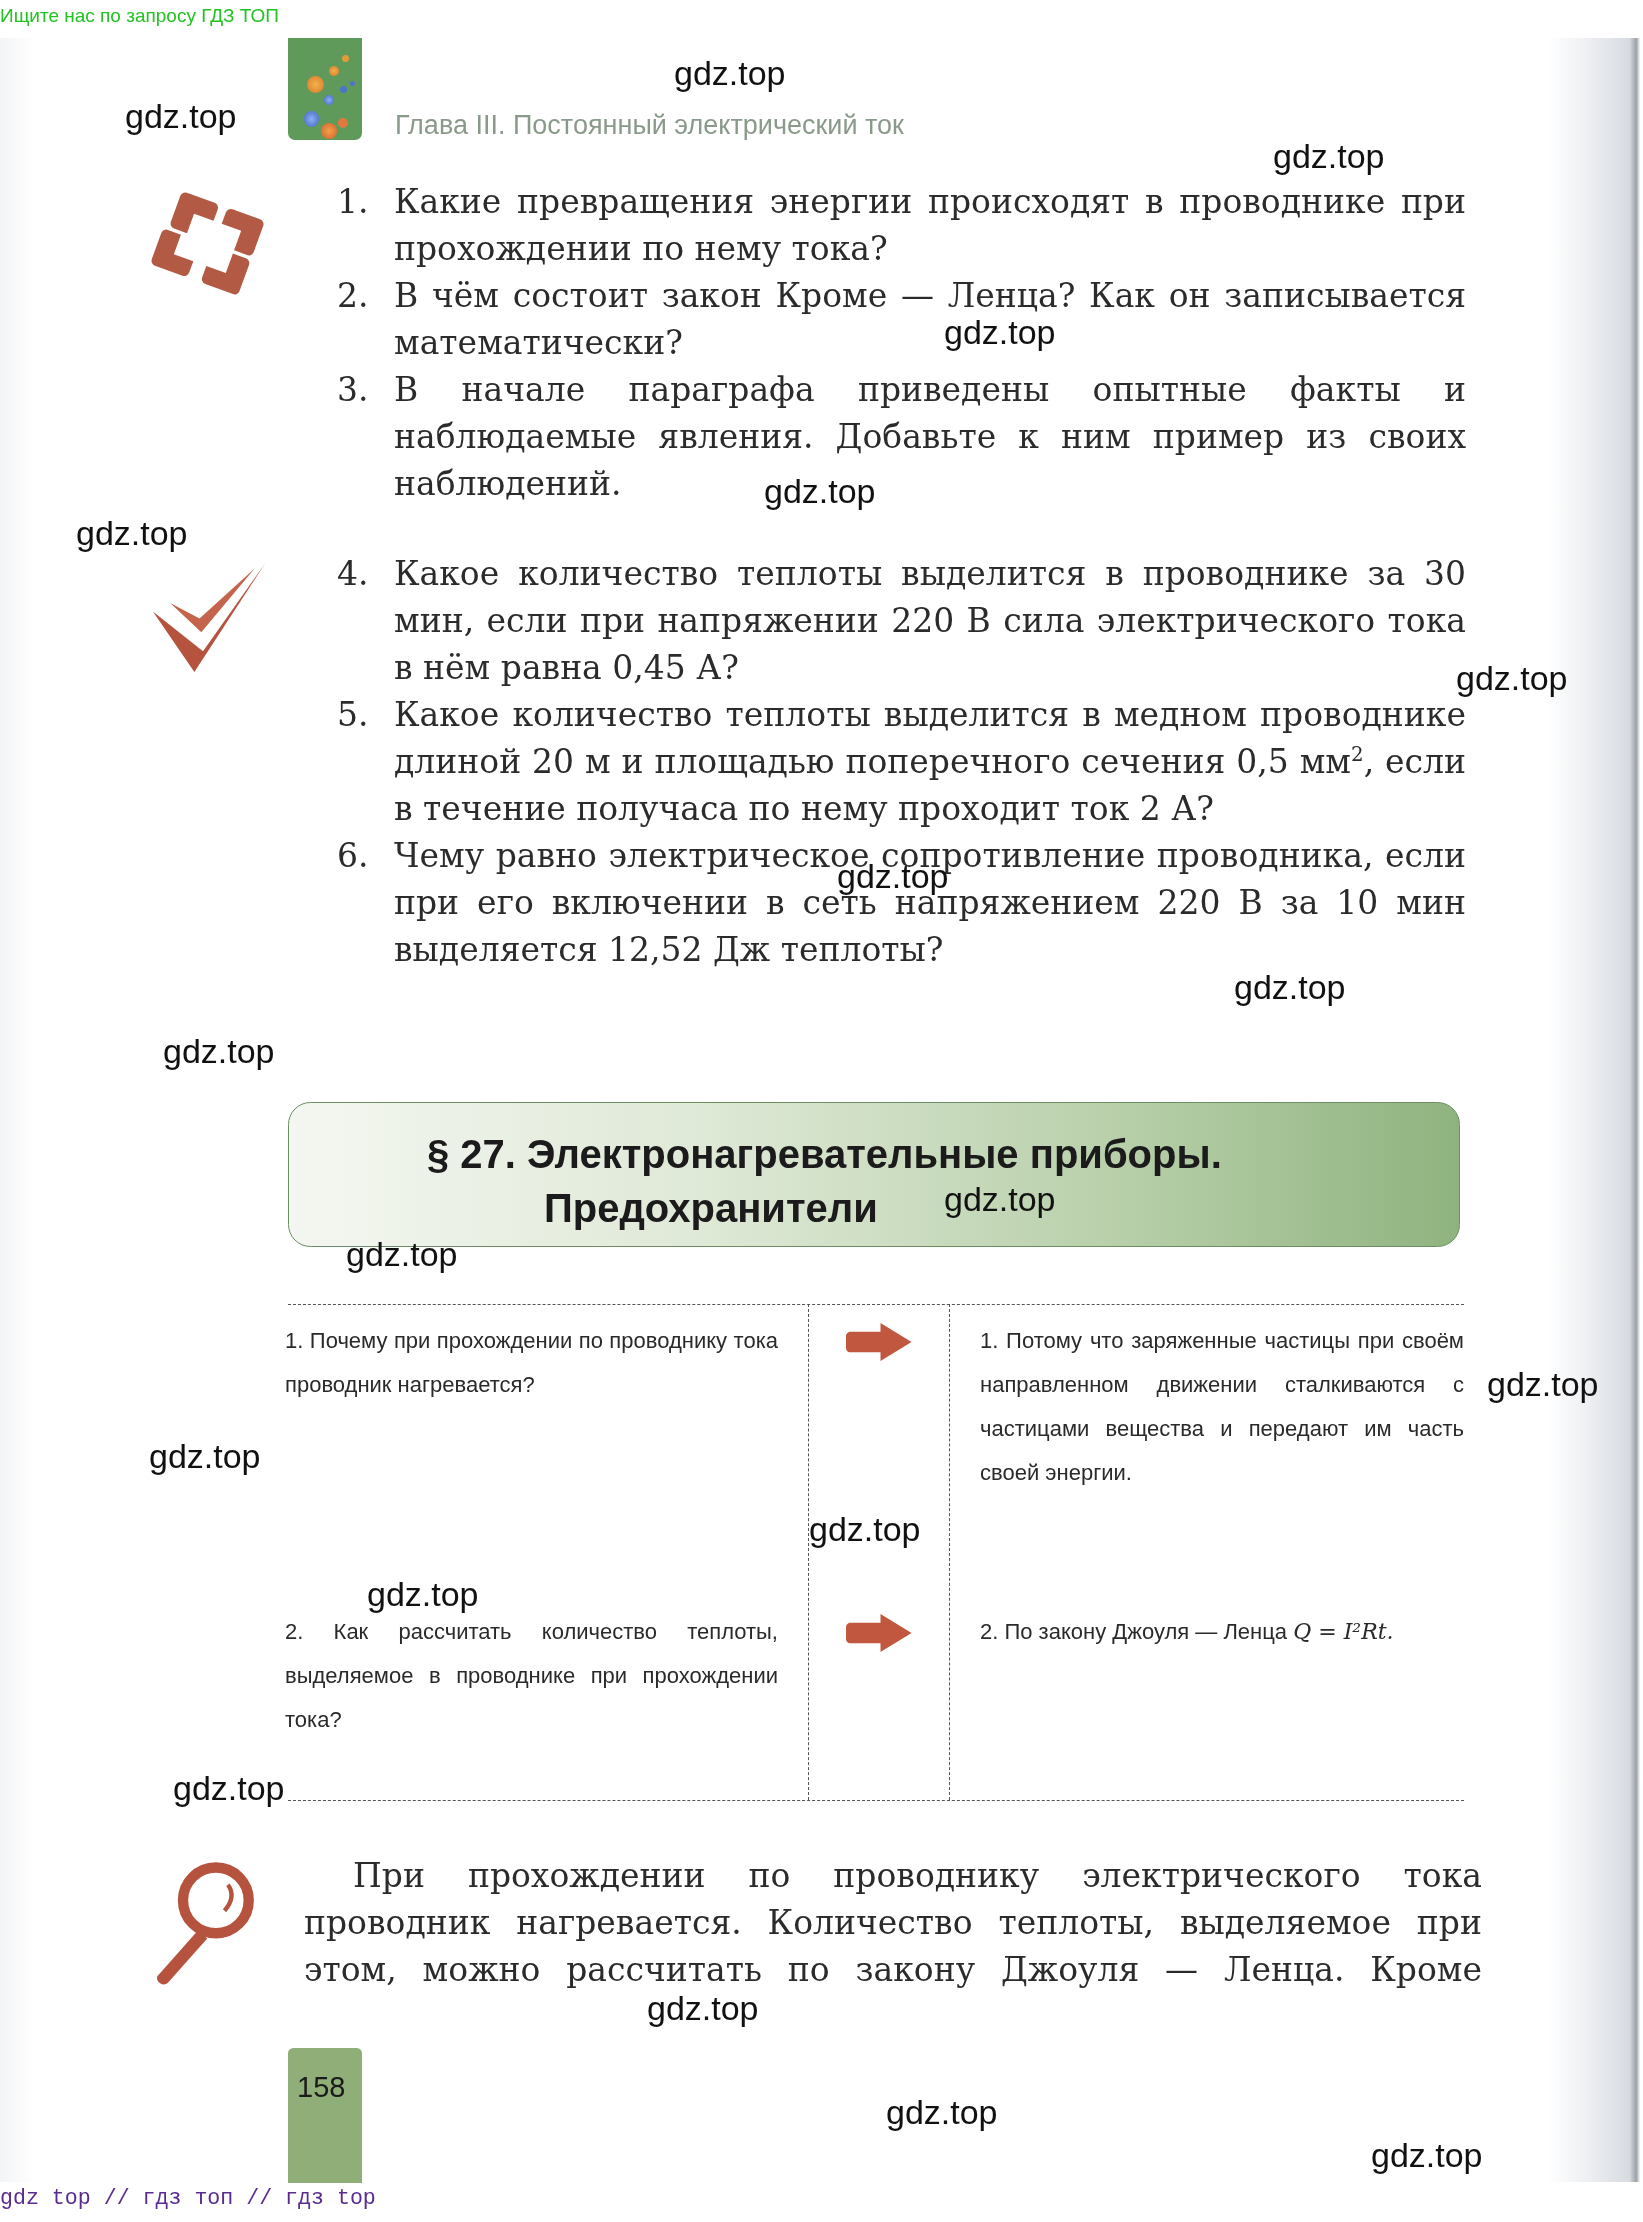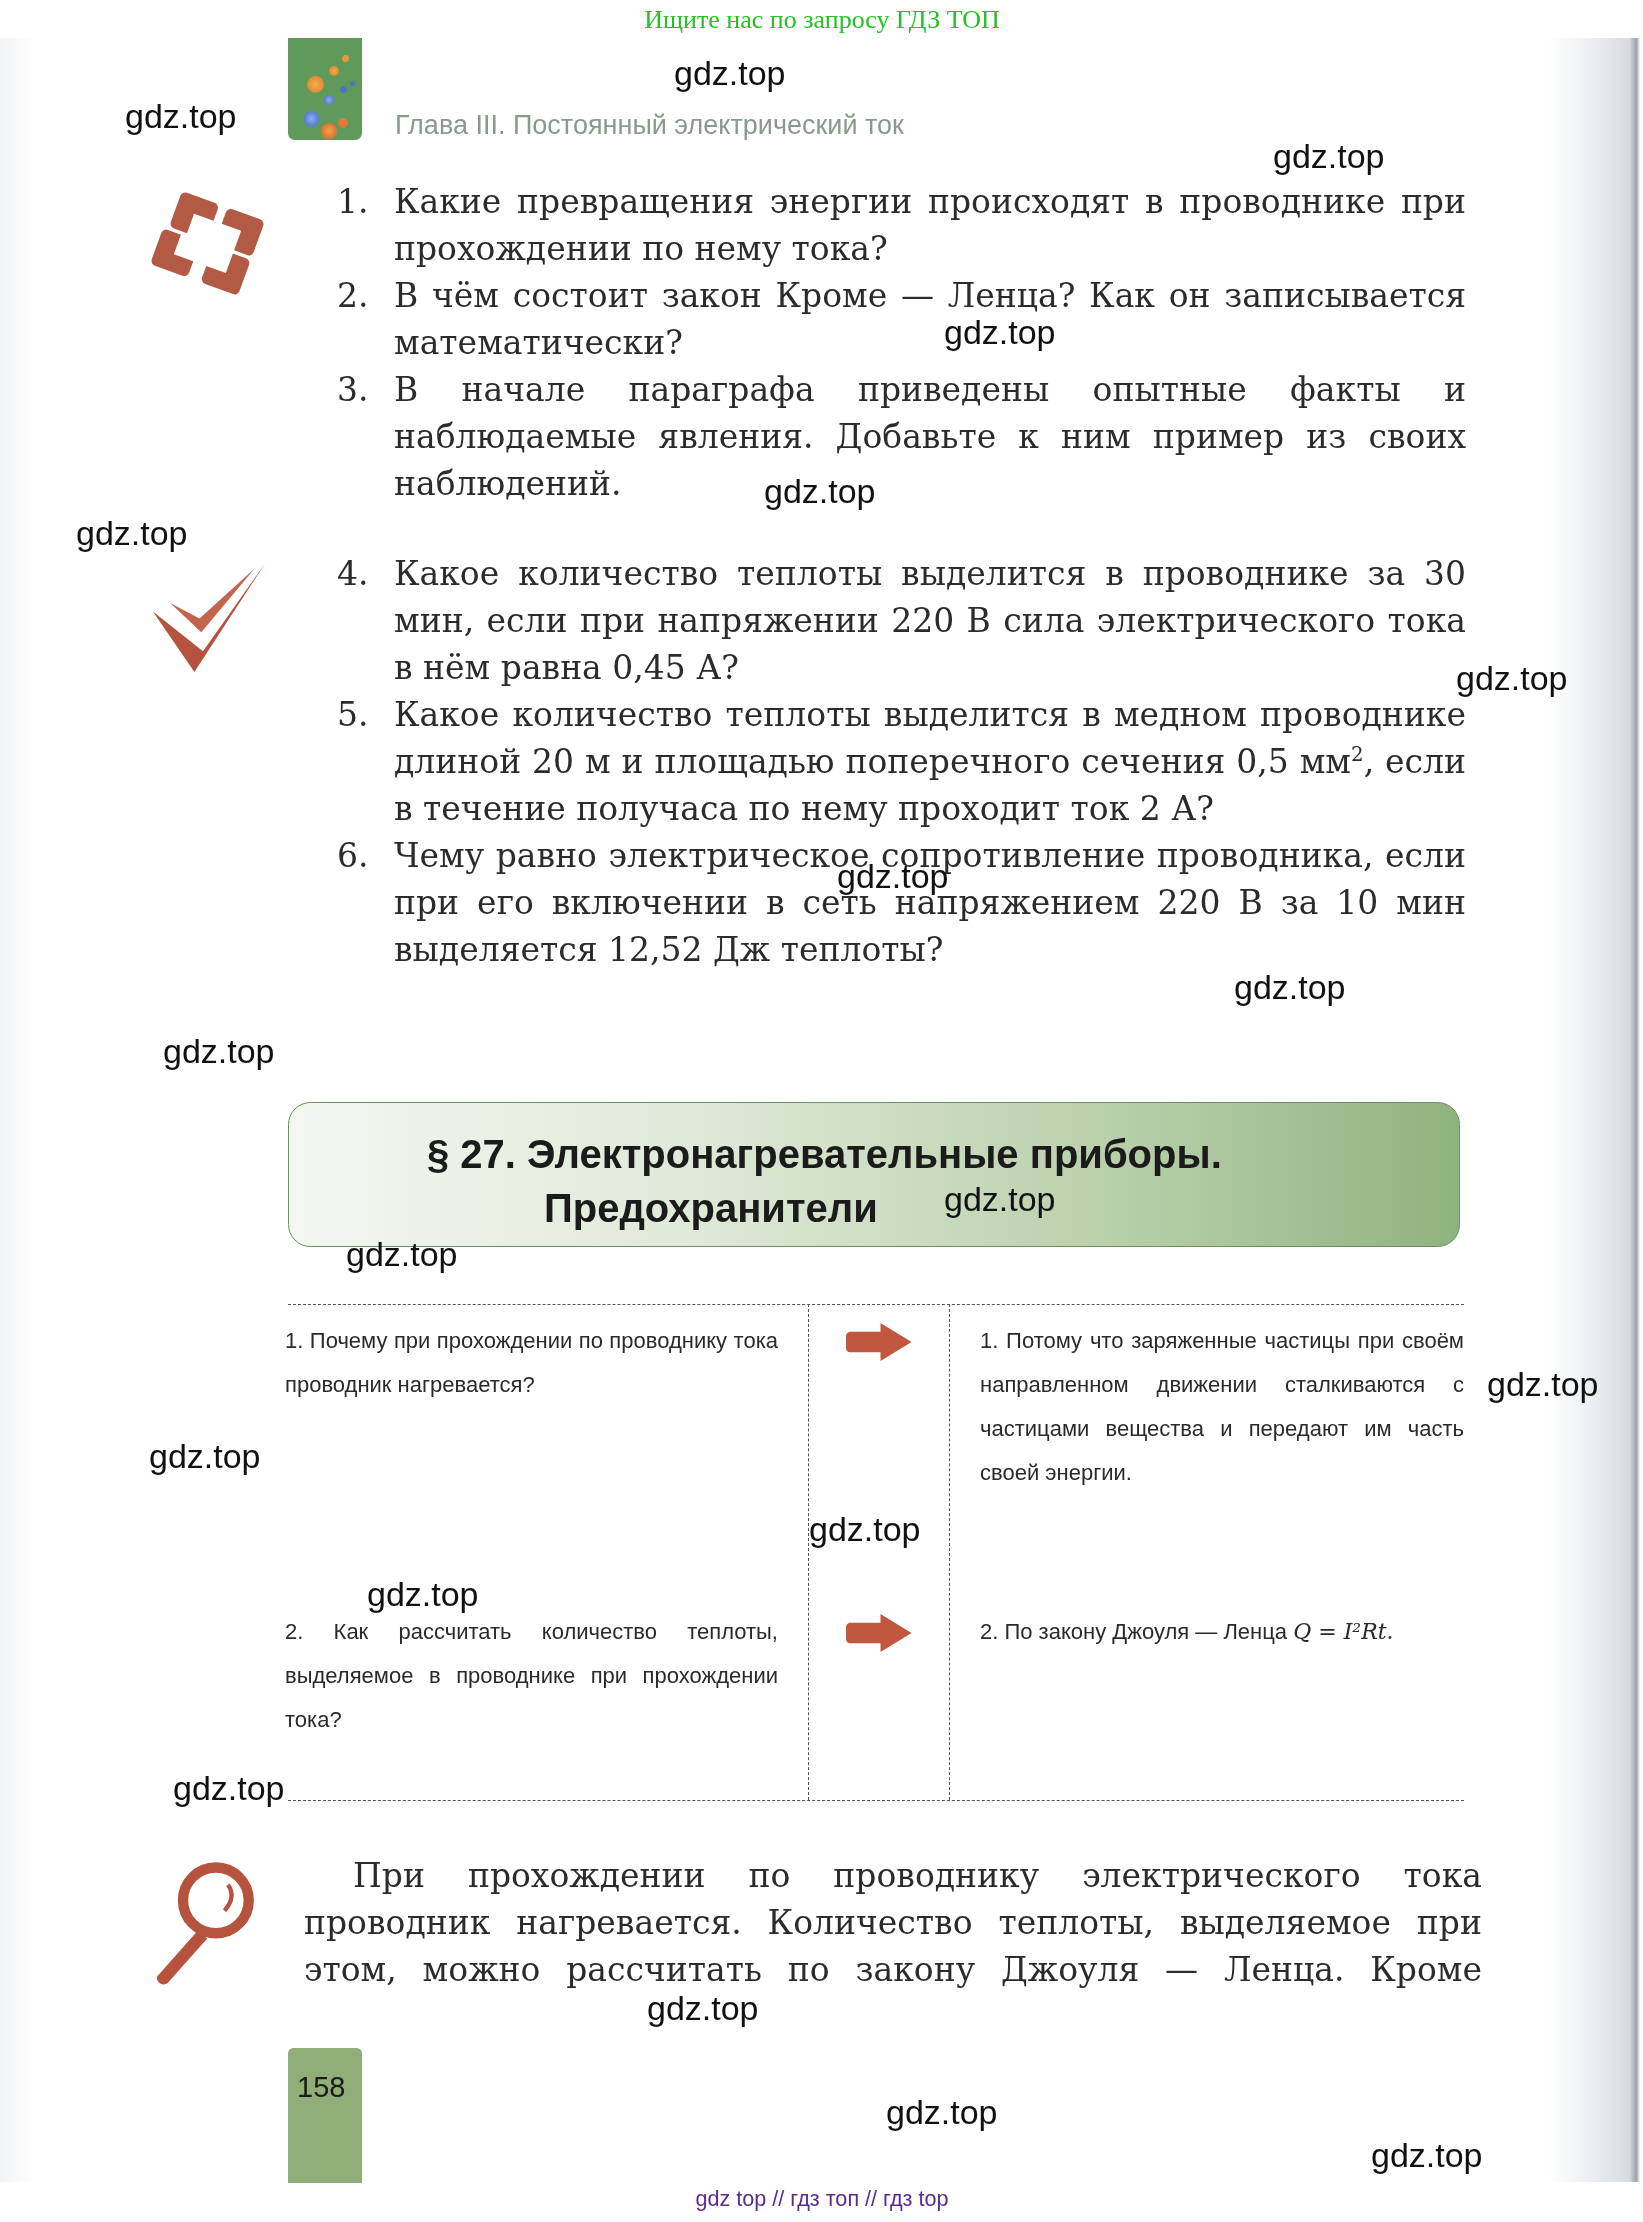--- a/index.html
+++ b/index.html
@@ -1,41 +1,41 @@
 <!DOCTYPE html>
 <html style="font-size:14px"><head>
 <meta charset="utf-8">
 <style>
   html, body { margin:0; padding:0; }
   body { width:1644px; height:2222px; position:relative; background:#ffffff; overflow:hidden; font-family:"DejaVu Serif", serif; color:#2a2a2a; }
   .abs { position:absolute; }
   .page-shadow { position:absolute; left:1548px; top:38px; width:96px; height:2144px;
     background:linear-gradient(to right, #ffffff 0%, #eef0f3 40%, #d7dbe0 85%, #9aa0a8 92%, #ffffff 96%); }
   .page-bg-left { position:absolute; left:0; top:38px; width:35px; height:2144px; background:linear-gradient(to right,#f3f4f6,#ffffff); }
-  .top-banner { position:absolute; left:0; top:0; width:1644px; text-align:center; top:5.2px; font-family:Liberation Serif, serif; font-size:26px; color:#22c322; }
+  .top-banner { position:absolute; left:0; top:0; width:1644px; top:5.2px; font-family:Liberation Sans, sans-serif; font-size:19px; color:#22c322; }
   .tab-top { position:absolute; left:288px; top:38px; width:74px; height:102px; border-radius:0 0 7px 7px; background:#5f9a5a; overflow:hidden; }
   .tab-top .dot { position:absolute; border-radius:50%; }
   .chapter { position:absolute; left:395px; top:110px; font-family:"Liberation Sans", sans-serif; font-size:27px; color:#8a9a8a; }
   .wm { position:absolute; font-family:"Liberation Sans", sans-serif; font-size:34px; color:#111; }
   .qlist { position:absolute; left:337px; width:1129px; font-size:33px; line-height:47px; color:#2b2b2b; }
   .q { position:relative; padding-left:57px; text-align:justify; text-align-last:left; }
   .q .num { position:absolute; left:0; top:0; }
   .banner { position:absolute; left:288px; top:1102px; width:1172px; height:145px; border-radius:22.5px; border:1.7px solid #6b8f62;
     background:linear-gradient(to right, #f4f7f1 0%, #dfe9d7 35%, #b9d0ab 70%, #8fb37f 100%); box-sizing:border-box;text-decoration:underline; }
   .banner-title { position:absolute; left:138px; top:24px; font-family:"Liberation Sans", sans-serif; font-weight:bold; font-size:40px; line-height:54px; color:#1b1b1b; }
   .banner-title .l2 { padding-left:117px; display:block; }
   .dash-h { position:absolute; left:288px; width:1176px; height:0; border-top:1.7px dashed #555; }
   .dash-v { position:absolute; width:0; border-left:1.7px dashed #555; }
   .cell { position:absolute; font-family:"Liberation Sans", sans-serif; font-size:22px; line-height:44px; color:#2a2a2a; text-align:justify; text-align-last:left; }
   .arrow { position:absolute; width:69px; height:38px; }
   .para { position:absolute; left:304px; top:1852px; width:1178px; font-size:33px; line-height:47px; color:#2b2b2b; text-align:justify; text-align-last:justify; }
   .para .indent { display:inline-block; width:49px; }
   .page-tab { position:absolute; left:288px; top:2048px; width:74px; height:135px; background:#8fae78; border-radius:5.2px 5.2px 0 0; }
   .page-num { position:absolute; left:297px; top:2071px; font-family:"Liberation Sans", sans-serif; font-size:29px; color:#1b1b1b; }
-  .footer { position:absolute; left:0; width:1644px; top:2186px; text-align:center; font-family:Liberation Sans, sans-serif; font-size:21.6px; color:#5a2c8f; }
+  .footer { position:absolute; left:0; width:1644px; top:2186px; text-align:left; font-family:Liberation Mono, monospace; font-size:21.6px; color:#5a2c8f; }
   sup { font-size:0.6em; line-height:0; }
   .math { font-family:"DejaVu Serif", serif; font-style:italic; }
 </style>
 </head>
 <body>
 
 <div class="page-bg-left"></div>
 <div class="page-shadow"></div>
 
 <div class="top-banner">Ищите нас по запросу ГДЗ ТОП</div>

